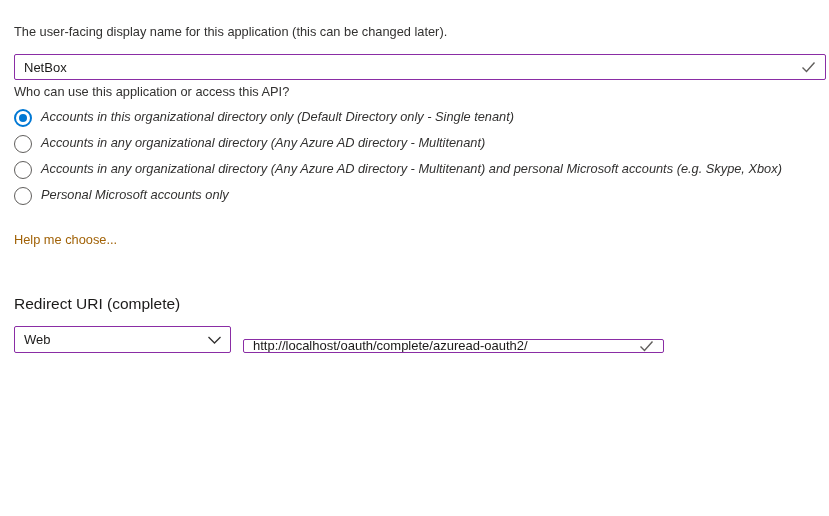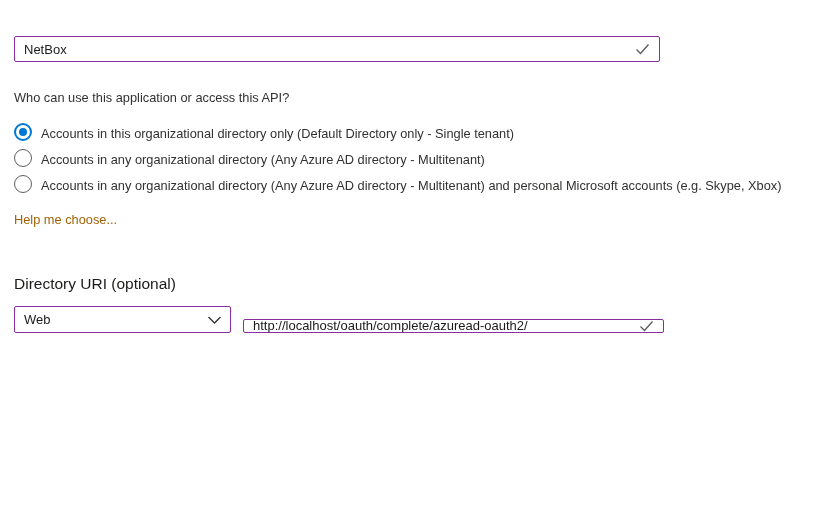--- a/index.html
+++ b/index.html
@@ -25,23 +25,23 @@
   .field-desc {
     font-size: 12.8px;
     line-height: 16px;
     margin-top: 12px;
     max-width: 801px;
   }
 
   
   .input-box {
     position: relative;
-    margin-top: 24px;
+    margin-top: 14px;
     height: 26px;
-    width: 646px;
+    width: 812px;
     border: 1.5px solid #8a2da5;
     border-radius: 2px;
     background: #fff;
     display: flex;
     align-items: center;
   }
   .input-box input {
     border: none; outline: none;
     font-family: "Liberation Sans", "DejaVu Sans", sans-serif;
     font-size: 13px;
@@ -55,29 +55,30 @@
     right: 9px; top: 50%;
     transform: translateY(-50%);
     display: flex;
   }
 
   .section-gap { margin-top: 43px; }
 
   .question {
     font-size: 12.8px;
     line-height: 16px;
-    margin-top: 28px;
+    margin-top: 4px;
   }
 
   .radio-group { margin-top: 9px; }
   .radio-row {
     display: flex;
-    align-items: flex-end;
+    align-items: flex-start;
     height: 26px;
     cursor: pointer;
+    font-style: italic;
   }
   .radio-outer {
     width: 18px; height: 18px;
     border-radius: 50%;
     border: 1px solid #605e5c;
     background: #fff;
     flex: 0 0 18px;
     display: flex;
     align-items: center;
     justify-content: center;
@@ -150,20 +151,21 @@
     height: 14px;
   }
 </style>
 </head>
 <body>
 
 <div class="container">
 
   
 
+  <div class="field-desc">The user-facing display name for this application (this can be changed later).</div>
 
   <div class="input-box">
     <input type="text" value="NetBox" style="">
     <span class="check-icon">
       <svg width="15" height="12" viewBox="0 0 15 12" fill="none">
         <path d="M1.5 6.5 L5.5 10.5 L13.5 1.5" stroke="#605e5c" stroke-width="1.4" fill="none"></path>
       </svg>
     </span>
   </div>
 
@@ -187,27 +189,33 @@
       <span class="radio-label">Accounts in any organizational directory (Any Azure AD directory - Multitenant)</span>
     </div>
 
     <div class="radio-row">
       <span class="radio-outer">
           <span class="radio-dot"></span>
         </span>
       <span class="radio-label">Accounts in any organizational directory (Any Azure AD directory - Multitenant) and personal Microsoft accounts (e.g. Skype, Xbox)</span>
     </div>
 
+    <div class="radio-row">
+      <span class="radio-outer">
+          <span class="radio-dot"></span>
+        </span>
+      <span class="radio-label">Personal Microsoft accounts only</span>
+    </div>
 
   </div>
 
   <a class="help-link">Help me choose...</a>
 
   
-  <div class="section-title redirect-title">Directory URI (optional)</div>
+  <div class="section-title redirect-title">Redirect URI (complete)</div>
 
 
   <div class="uri-row">
 
     <div class="select-box">
       <span class="select-value">Web</span>
       <span class="chevron-icon">
         <svg width="15" height="9" viewBox="0 0 15 9" fill="none">
           <path d="M1.5 1.5 L7.5 7.5 L13.5 1.5" stroke="#323130" stroke-width="1.3" fill="none"></path>
         </svg>

